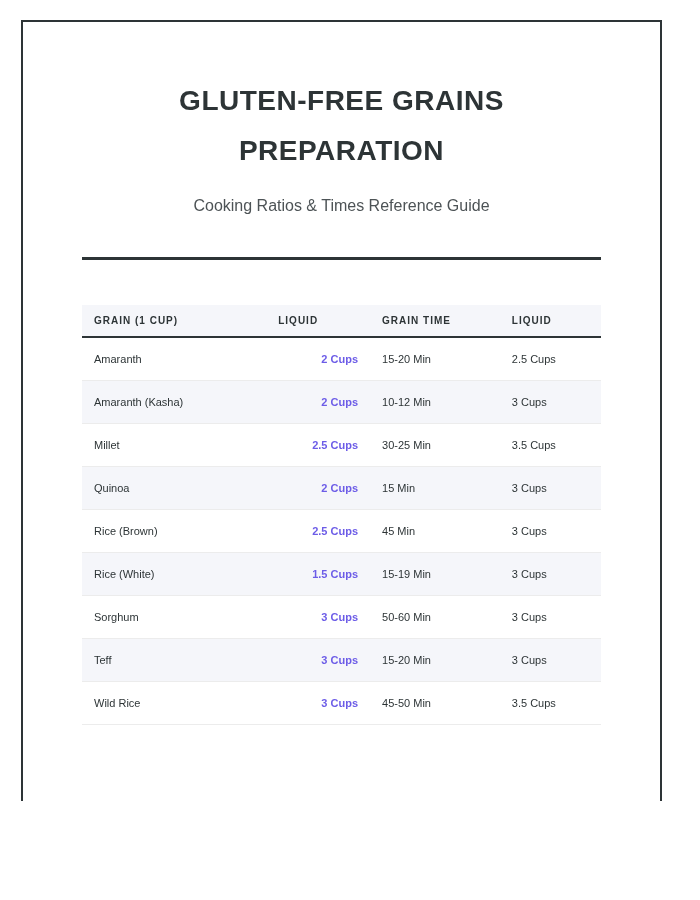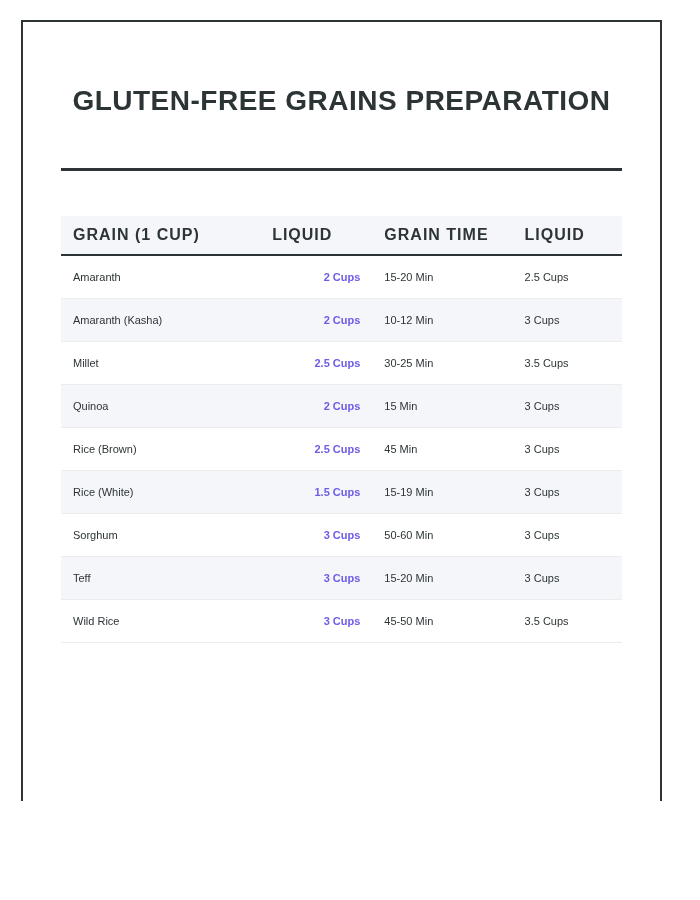--- a/index.html
+++ b/index.html
@@ -19,21 +19,21 @@
     left: 21px;
     top: 20px;
     width: 641px;
     height: 781px;
     box-sizing: border-box;
     background: #ffffff;
     border-top: 2px solid #2d3436;
     border-left: 2px solid #2d3436;
     border-right: 2px solid #2d3436;
     border-bottom: none;
-    padding: 0 38px;
+    padding: 0 59px;
   }
   .page-title {
     margin: 54px 0 0 0;
     font-size: 28px;
     font-weight: bold;
     line-height: 1.8;
     letter-spacing: 0.5px;
     text-align: center;
     color: #2d3436;
   }
@@ -51,21 +51,21 @@
     height: 0;
   }
   table.grains-table {
     width: 100%;
     border-collapse: collapse;
     margin-top: 45px;
     table-layout: fixed;
   }
   .grains-table th {
     text-align: left;
-    font-size: 16px;
+    font-size: 10px;
     font-weight: bold;
     letter-spacing: 1px;
     color: #2d3436;
     background: #f5f6fa;
     padding: 10px 12px;
     border-bottom: 2px solid #2d3436;
     white-space: nowrap;
   }
   .grains-table td {
     text-align: left;
@@ -88,20 +88,21 @@
   col.col-liquid { width: 20%; }
   col.col-cook   { width: 25%; }
   col.col-yield  { width: 19.5%; }
 </style>
 </head>
 <body>
 
 <div class="page-card">
   <h1 class="page-title">GLUTEN-FREE GRAINS PREPARATION</h1>
 
+  <p class="page-subtitle">Cooking Ratios &amp; Times Reference Guide</p>
 
   <hr class="divider">
 
   <table class="grains-table">
     <colgroup>
       <col class="col-grain">
       <col class="col-liquid">
       <col class="col-cook">
       <col class="col-yield">
     </colgroup>

